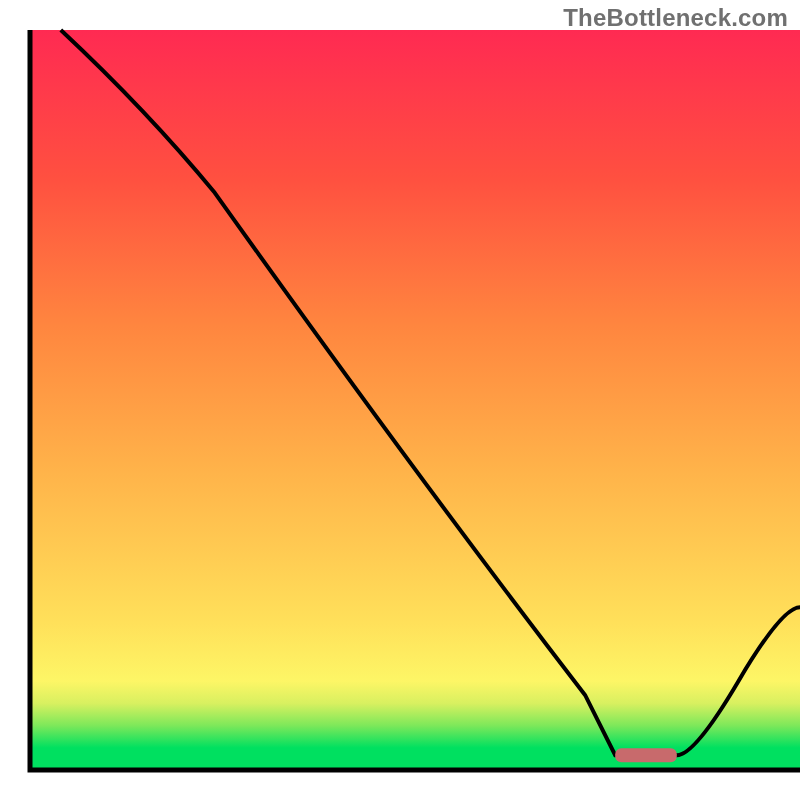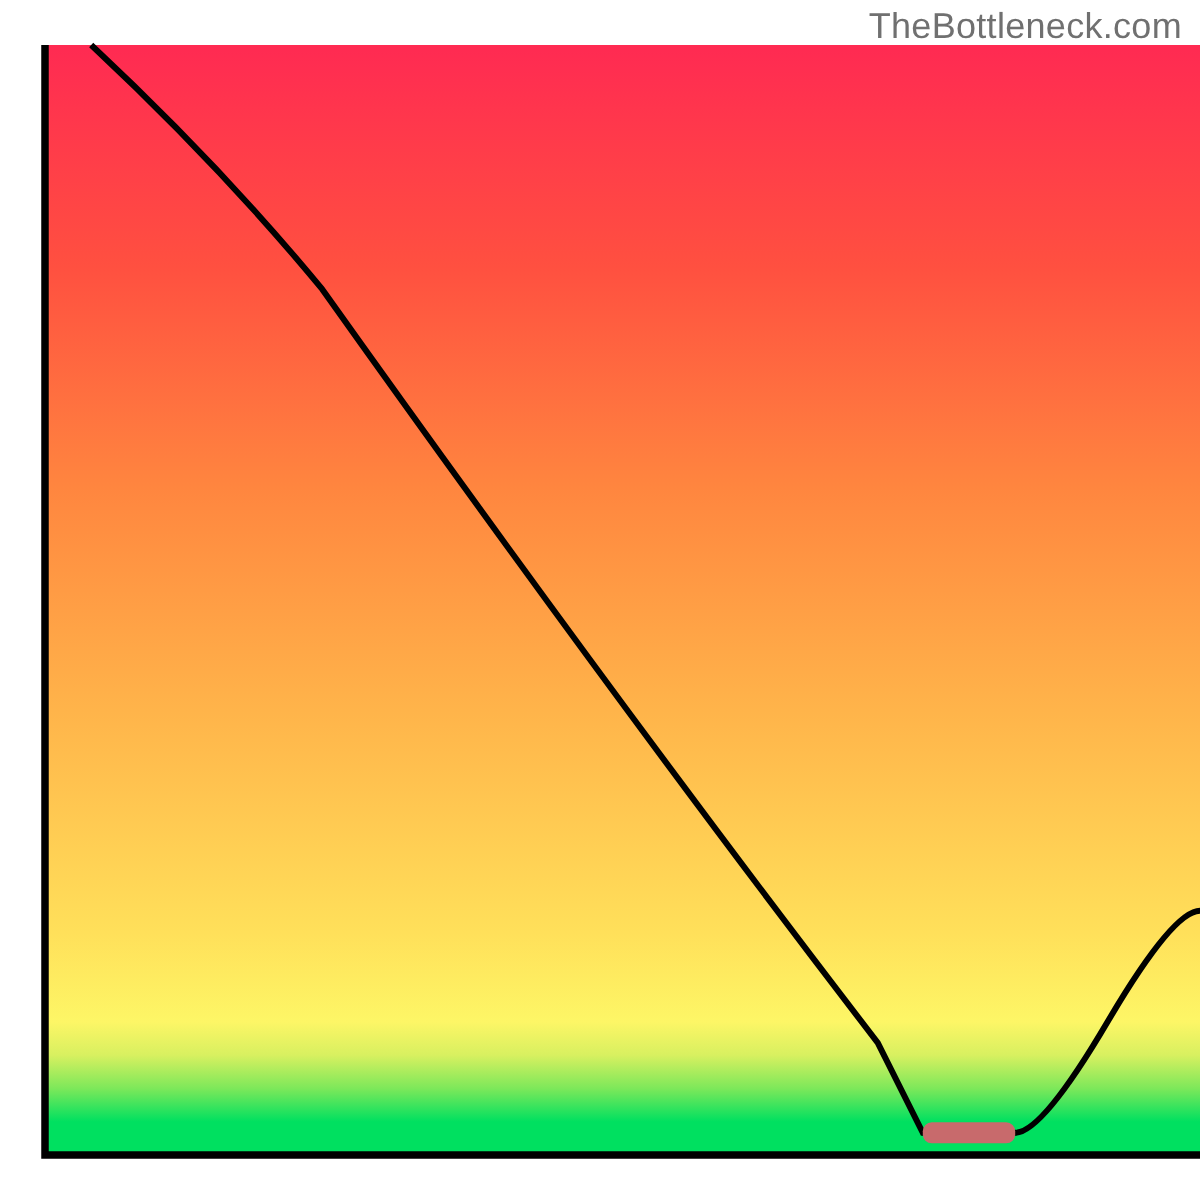--- a/index.html
+++ b/index.html
@@ -15,21 +15,21 @@
     position: relative;
     width: 800px;
     height: 800px;
   }
   .watermark {
     position: absolute;
     top: 4px;
     right: 12px;
     color: #707070;
     font-size: 24px;
-    font-weight: 400;
+    font-weight: 700;
     letter-spacing: 0.2px;
     z-index: 20;
   }
   svg {
     position: absolute;
     top: 0;
     left: 0;
   }
 </style>
 </head>

